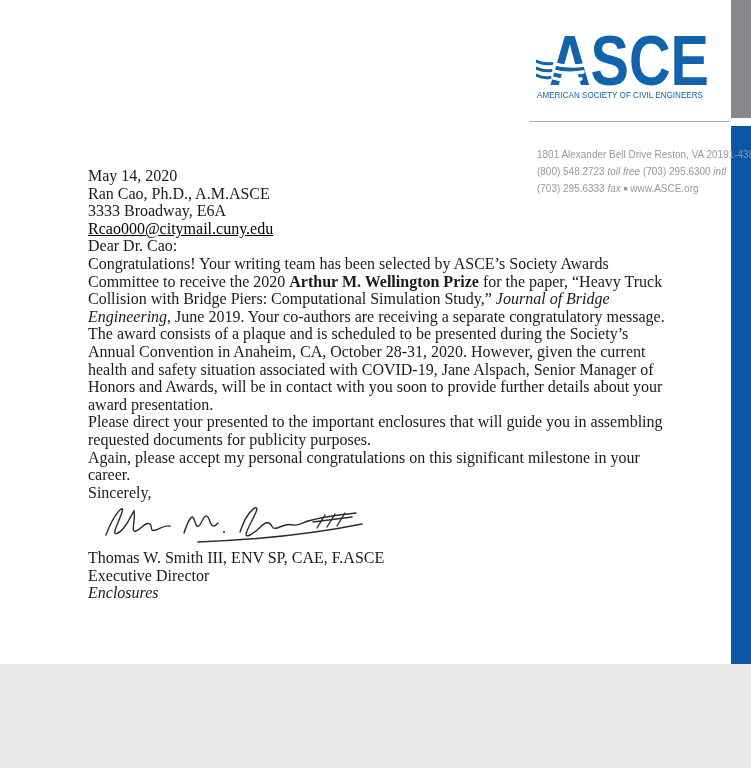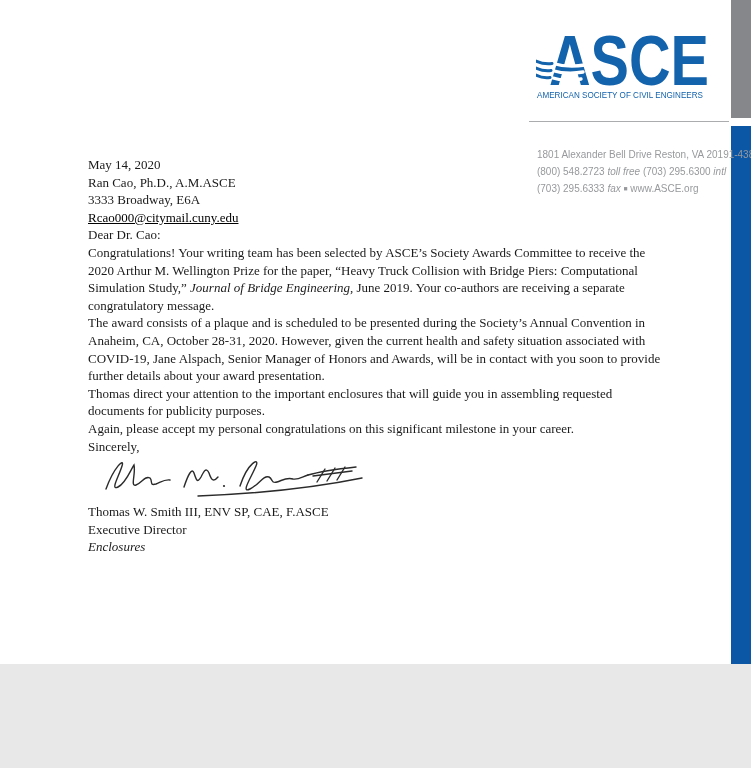--- a/index.html
+++ b/index.html
@@ -20,34 +20,34 @@
     position:absolute;left:537px;top:146px;width:210px;
     font-family:"Liberation Sans", sans-serif;
     font-size:10.5px;line-height:17px;color:#97999c;
     transform:scaleX(0.95);transform-origin:left top;
     white-space:nowrap;
   }
   .contact i{font-style:italic;}
   .contact .sq{font-size:7px;vertical-align:1px;letter-spacing:0;}
   
   .letter-body{
-    position:absolute;left:88px;top:156px;width:582px;
-    font-size:13px;line-height:17.6px;color:#1a1a1a;
+    position:absolute;left:88px;top:167px;width:582px;
+    font-size:16px;line-height:17.6px;color:#1a1a1a;
   }
   .letter-body p, .letter-body div{margin:0;}
   .date{margin-bottom:27px;}
   .email-line{margin:15px 0;}
   .email-link{color:#000000;text-decoration:underline;cursor:pointer;}
   .salutation{margin-bottom:12px;}
   .para{margin:0 0 17px 0;}
   .closing{margin-bottom:0;}
   .signature{display:block;margin:-2px 0 4px 12px;}
   .name-block{margin-top:13px;}
   .enclosures{margin-top:16px;font-style:italic;}
-  b{font-weight:normal;}
+  b{font-weight:bold;}
   i{}
 </style>
 </head>
 <body>
 
 <div class="page">
 
   <div class="bar-gray"></div>
   <div class="bar-blue"></div>
 
@@ -83,21 +83,21 @@
     <div class="email-line">
       <a class="email-link">Rcao000@citymail.cuny.edu</a>
     </div>
 
     <div class="salutation">Dear Dr. Cao:</div>
 
     <p class="para"><span>Congratulations!  Your writing team has been selected by ASCE’s Society Awards Committee to receive the 2020 </span><b>Arthur M. Wellington Prize</b><span> for the paper, “Heavy Truck Collision with Bridge Piers: Computational Simulation Study,” </span><i>Journal of Bridge Engineering</i><span>, June 2019.  Your co-authors are receiving a separate congratulatory message.</span></p>
 
     <p class="para">The award consists of a plaque and is scheduled to be presented during the Society’s Annual Convention in Anaheim, CA, October 28-31, 2020.  However, given the current health and safety situation associated with COVID-19, Jane Alspach, Senior Manager of Honors and Awards, will be in contact with you soon to provide further details about your award presentation.</p>
 
-    <p class="para">Thomas direct your attention to the important enclosures that will guide you in assembling requested documents for publicity purposes.</p>
+    <p class="para">Please direct your presented to the important enclosures that will guide you in assembling requested documents for publicity purposes.</p>
 
     <p class="para">Again, please accept my personal congratulations on this significant milestone in your career.</p>
 
     <div class="closing">Sincerely,</div>
 
     <svg class="signature" width="268" height="46" viewBox="0 0 268 46">
       <g fill="none" stroke="#2b2b2b" stroke-width="1.4" stroke-linecap="round">
         <path d="M6,36 C14,14 25,4 22,13 C19,23 10,38 18,34 C26,30 31,16 34,12 C36,21 30,34 36,32 C42,30 45,22 50,25 C53,28 49,33 56,31 C61,29 65,26 70,27"></path>
         <path d="M84,34 C88,22 92,14 94,20 C96,26 97,31 101,24 C104,18 106,14 109,20 C111,26 113,30 118,24"></path>
         <circle cx="124" cy="33" r="1.1" fill="#2b2b2b" stroke="none"></circle>

